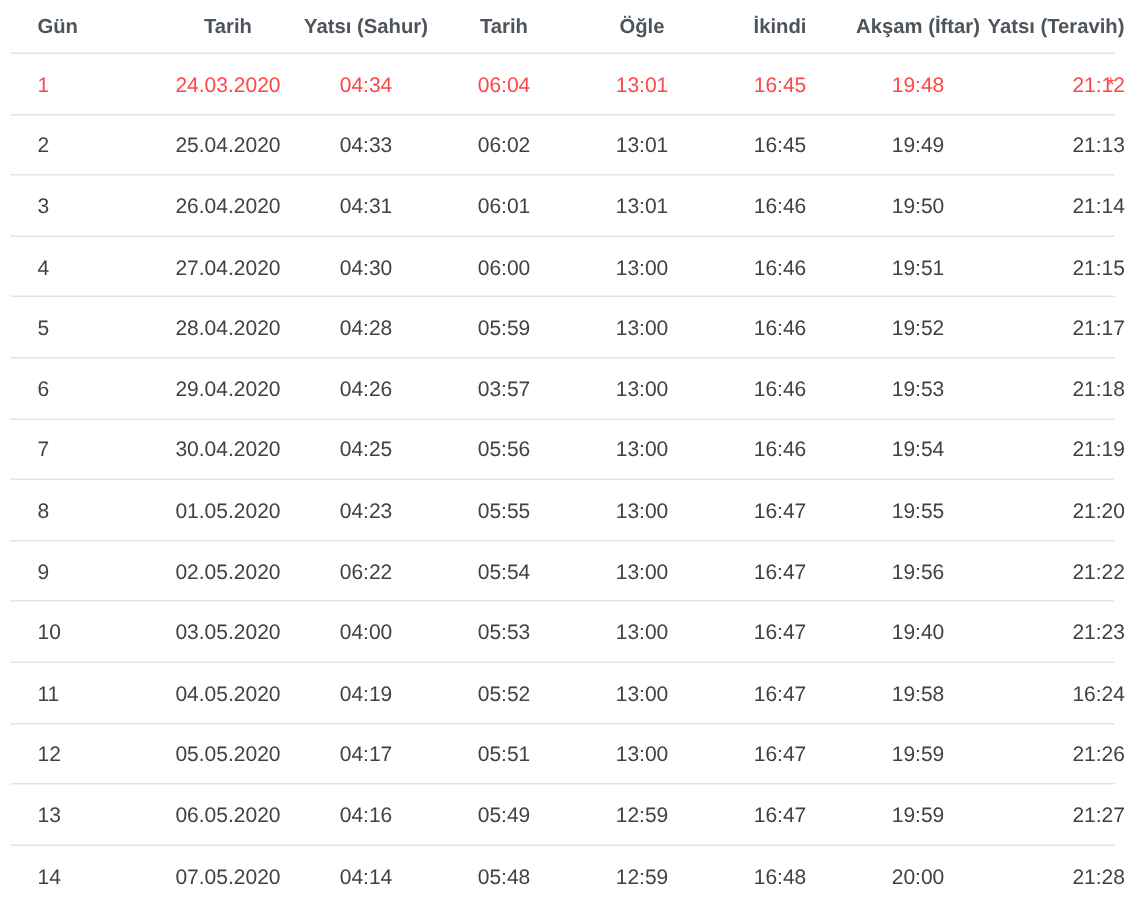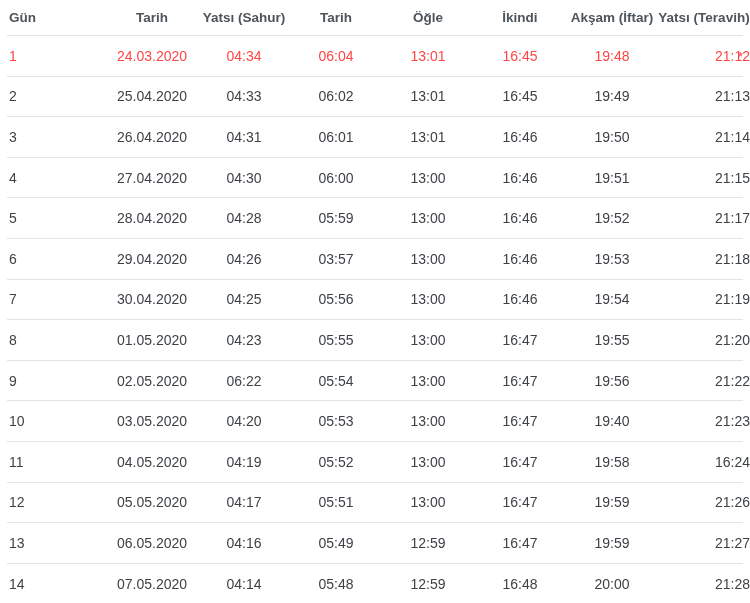--- a/index.html
+++ b/index.html
@@ -25,21 +25,21 @@
     align-items: center;
     height: 39.6px;
   }
   .row.header {
     height: 35px;
     font-weight: 700;
     font-size: 13.5px;
     color: var(--header-text);
   }
   .cell { text-align: center; white-space: nowrap; }
-  .cell.c0 { text-align: left; padding-left: 9px; }
+  .cell.c0 { text-align: left; padding-left: 25px; }
   .divider { height: 1px; background: var(--divider); margin: 0 7px; }
   .cell.cy { position: relative; text-align: right; }
   .marker {
     position: absolute;
     right: 7px; top: 50%;
     transform: translateY(-50%);
     font-size: 13px;
     color: var(--highlight);
   }
   .row.highlight .cell,
@@ -175,21 +175,21 @@
       <span class="cell">16:47</span>
       <span class="cell">19:56</span>
       <span class="cell cy"><span>21:22</span><span class="marker"></span></span>
     </div>
   </div>
       <div class="rowwrap">
     <div class="divider"></div>
     <div class="row">
       <span class="cell c0">10</span>
       <span class="cell">03.05.2020</span>
-      <span class="cell">04:20</span>
+      <span class="cell">04:00</span>
       <span class="cell">05:53</span>
       <span class="cell">13:00</span>
       <span class="cell">16:47</span>
       <span class="cell">19:40</span>
       <span class="cell cy"><span>21:23</span><span class="marker"></span></span>
     </div>
   </div>
       <div class="rowwrap">
     <div class="divider"></div>
     <div class="row">

